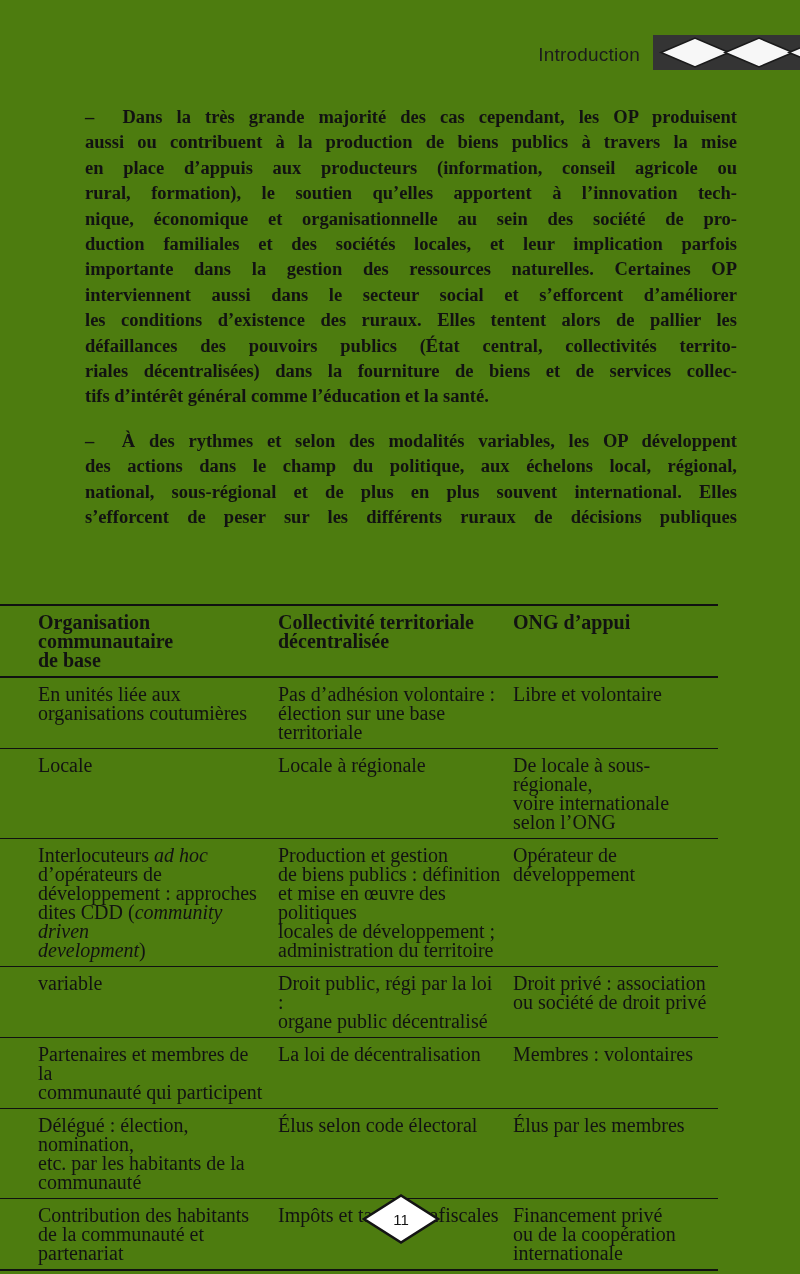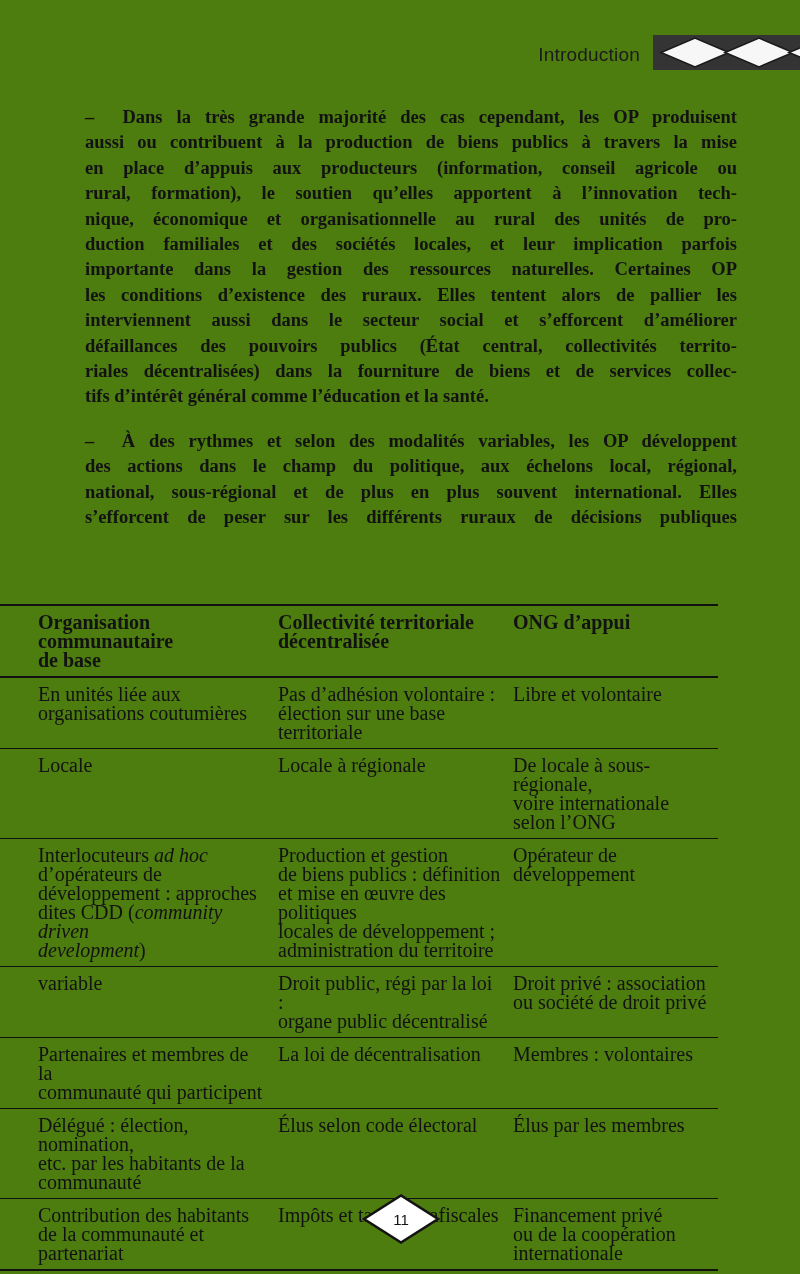--- a/index.html
+++ b/index.html
@@ -70,25 +70,25 @@
       <polygon points="136,17.5 170,3 204,17.5 170,32" fill="#f7f7f7" stroke="#1a1a1a" stroke-width="1.6"></polygon>
     </svg>
   </div>
 
   <div class="bodytext">
     <div class="para">
       <div class="tline">–&nbsp; Dans la très grande majorité des cas cependant, les OP produisent</div>
       <div class="tline">aussi ou contribuent à la production de biens publics à travers la mise</div>
       <div class="tline">en place d’appuis aux producteurs (information, conseil agricole ou</div>
       <div class="tline">rural, formation), le soutien qu’elles apportent à l’innovation tech-</div>
-      <div class="tline">nique, économique et organisationnelle au rural des unités de pro-</div>
+      <div class="tline">nique, économique et organisationnelle au sein des société de pro-</div>
       <div class="tline">duction familiales et des sociétés locales, et leur implication parfois</div>
       <div class="tline">importante dans la gestion des ressources naturelles. Certaines OP</div>
+      <div class="tline">interviennent aussi dans le secteur social et s’efforcent d’améliorer</div>
       <div class="tline">les conditions d’existence des ruraux. Elles tentent alors de pallier les</div>
-      <div class="tline">interviennent aussi dans le secteur social et s’efforcent d’améliorer</div>
       <div class="tline">défaillances des pouvoirs publics (État central, collectivités territo-</div>
       <div class="tline">riales décentralisées) dans la fourniture de biens et de services collec-</div>
       <div class="tline last">tifs d’intérêt général comme l’éducation et la santé.</div>
     </div>
     <div class="para para-gap">
       <div class="tline">–&nbsp; À des rythmes et selon des modalités variables, les OP développent</div>
       <div class="tline">des actions dans le champ du politique, aux échelons local, régional,</div>
       <div class="tline">national, sous-régional et de plus en plus souvent international. Elles</div>
       <div class="tline">s’efforcent de peser sur les différents ruraux de décisions publiques</div>
     </div>

